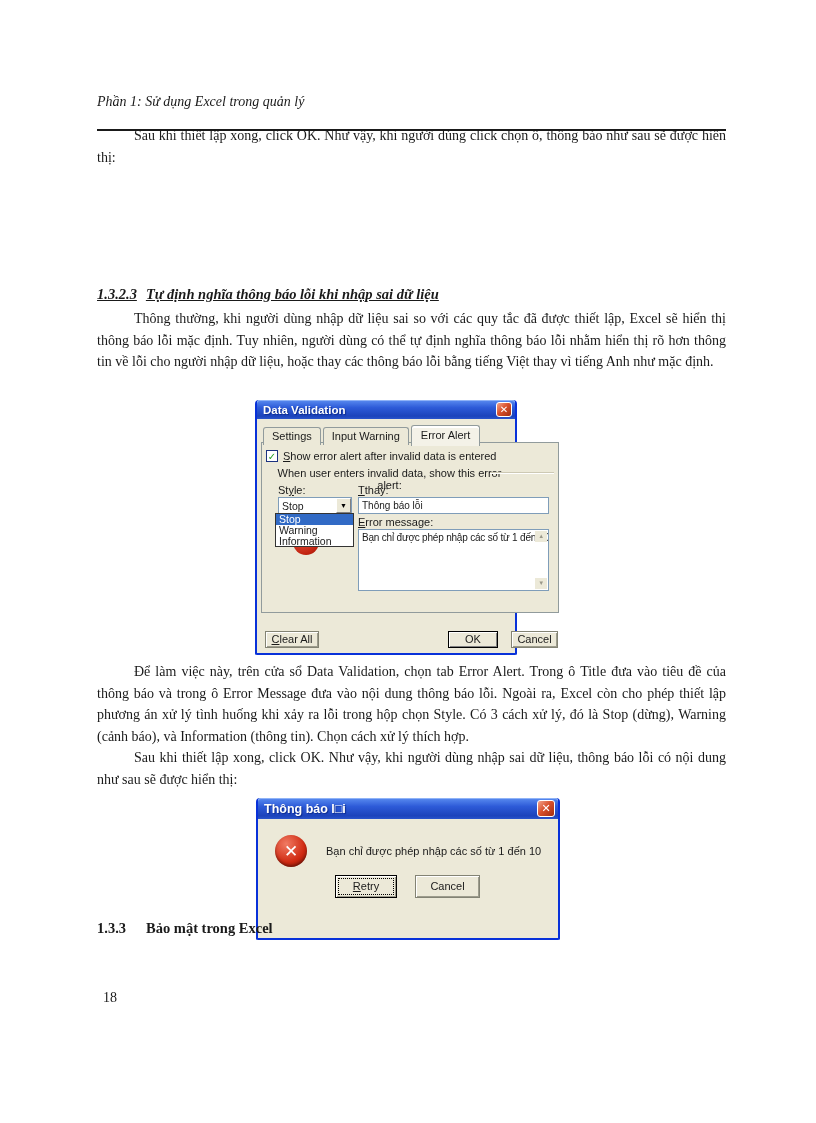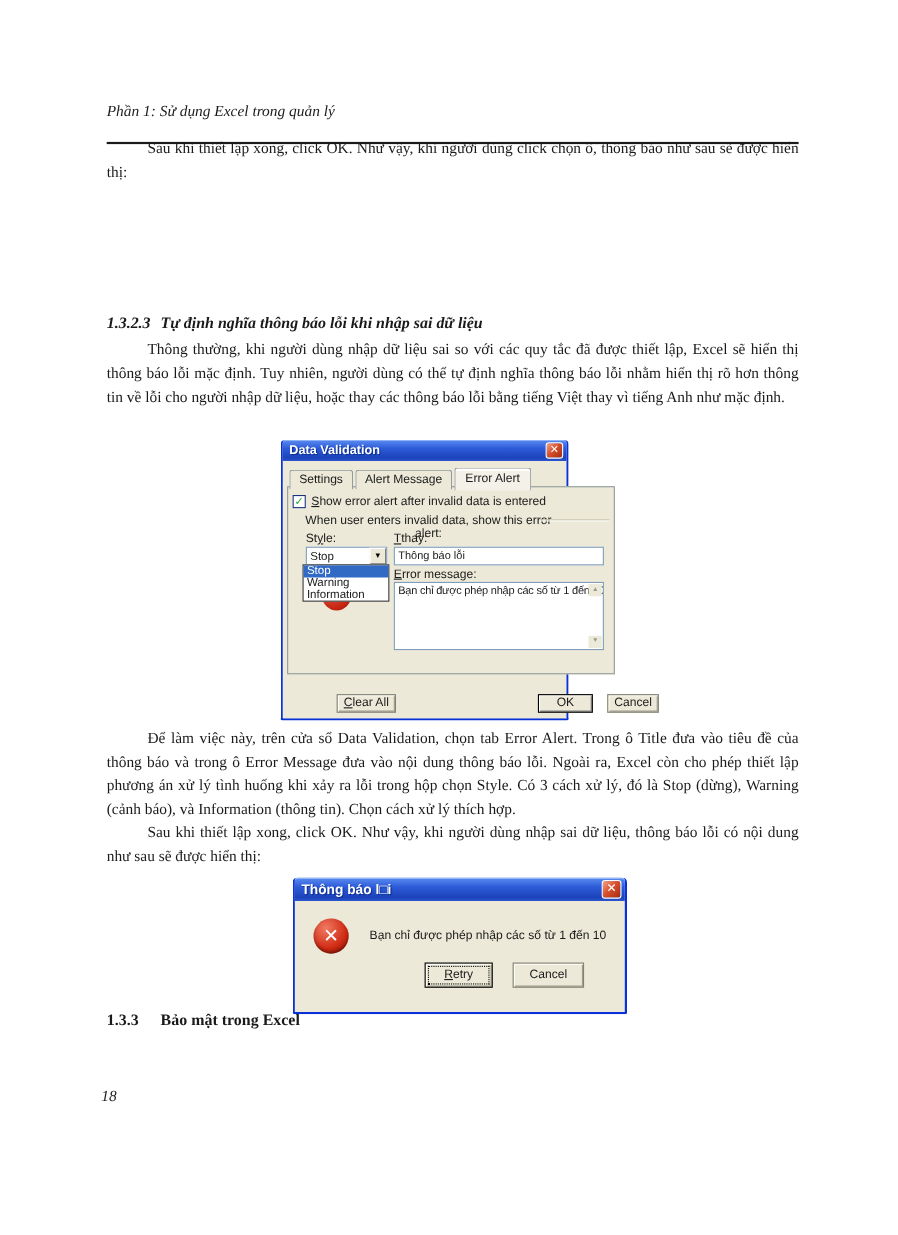--- a/index.html
+++ b/index.html
@@ -17,25 +17,25 @@
   .body-para {
     position:absolute; left:97px; width:629px;
     font-size:14px; line-height:21.5px; text-align:justify; text-indent:37px;
   }
   .p1 { top:125px; }
   .p2 { top:308px; }
   .p3 { top:661px; }
   .p4 { top:747px; }
   .p5 { top:943px; }
   .sec-head { position:absolute; left:97px; font-weight:bold; font-size:14.5px; }
-  .h1323 { top:286px; font-style:italic; }
+  .h1323 { top:286px; font-style:italic;text-decoration:underline; }
   .h1323 .head-num { margin-right:9px; }
   .h133 { top:920px; }
   .h133 .head-num { margin-right:20px; }
-  .page-number { position:absolute; left:92px; top:990px; font-size:14px;font-style:italic; }
+  .page-number { position:absolute; left:103px; top:990px; font-size:14px; }
 
   
   .fig-excel {
     position:absolute; left:328px; top:176px; width:151px; height:101px;
     background:repeating-linear-gradient(180deg,#ffffff 0 12px,#d9d9d9 12px 13px);
     border-right:1px solid #d9d9d9;
   }
   .grid-v { position:absolute; top:0; bottom:0; width:1px; background:#d9d9d9; }
   .sel-cell {
     position:absolute; left:17px; top:6px; width:68px; height:17px;
@@ -131,28 +131,28 @@
   .drop-item.selected { background:#316AC5; color:#fff; }
   .stop-peek {
     position:absolute; left:36px; top:110px; width:26px; height:26px; border-radius:50%;
     background:radial-gradient(circle at 35% 30%,#e85a43,#c22310 70%,#8c1505);
     z-index:4; color:#fff; font-weight:bold; font-size:13px; line-height:26px; text-align:center;
   }
   .btn95 {
     position:absolute; height:17px; background:#ECE9D8; border:1px solid #838374;
     box-shadow:inset 1px 1px 0 #fff, inset -1px -1px 0 #9d9c8d;
     font-family:"Liberation Sans","DejaVu Sans",sans-serif; font-size:11px;
-    text-align:center; line-height:15px; cursor:pointer;margin-left:41px;
+    text-align:center; line-height:15px; cursor:pointer;
   }
   .btn-clear { left:8px; top:212px; width:54px; }
   .btn-ok { left:191px; top:212px; width:50px; border:1px solid #000; box-shadow:inset 1px 1px 0 #fff, inset -1px -1px 0 #808080; }
   .btn-cancel-dv { left:254px; top:212px; width:47px; }
 
   
-  .err { left:266px; top:798px; width:304px; height:124px; }
+  .err { left:256px; top:798px; width:304px; height:142px; }
   .err .xp-titlebar { height:21px; }
   .err .xp-title { font-size:12.5px; }
   .err .xp-close { width:18px; height:17px; line-height:15px; font-size:11px; }
   .err .xp-body { height:88px; }
   .err-icon {
     position:absolute; left:17px; top:16px; width:32px; height:32px; border-radius:50%;
     background:radial-gradient(circle at 35% 28%,#f07a62,#d02a12 60%,#7e1203);
     box-shadow:inset 0 -2px 3px rgba(0,0,0,.35);
     color:#fff; font-weight:bold; font-size:17px; line-height:32px; text-align:center;
     font-family:"DejaVu Sans",sans-serif;
@@ -179,21 +179,21 @@
   <p class="body-para p2">Thông thường, khi người dùng nhập dữ liệu sai so với các quy tắc đã được thiết lập, Excel sẽ hiển thị thông báo lỗi mặc định. Tuy nhiên, người dùng có thể tự định nghĩa thông báo lỗi nhằm hiển thị rõ hơn thông tin về lỗi cho người nhập dữ liệu, hoặc thay các thông báo lỗi bằng tiếng Việt thay vì tiếng Anh như mặc định.</p>
 
   <div class="xp-dialog dv">
     <div class="xp-titlebar">
       <span class="xp-title">Data Validation</span>
       <span class="xp-close">✕</span>
     </div>
     <div class="xp-body">
       <div class="tab-row">
         <div class="tab">Settings</div>
-        <div class="tab">Alert Message</div>
+        <div class="tab">Input Warning</div>
         <div class="tab active">Error Alert</div>
       </div>
       <div class="tab-page"></div>
 
       <div class="cb-box">✓</div>
       <div class="cb-label"><span></span><span class="mn">S</span><span>how error alert after invalid data is entered</span></div>
 
       <div class="group-label">When user enters invalid data, show this error alert:</div>
       <div class="group-line"></div>
 

